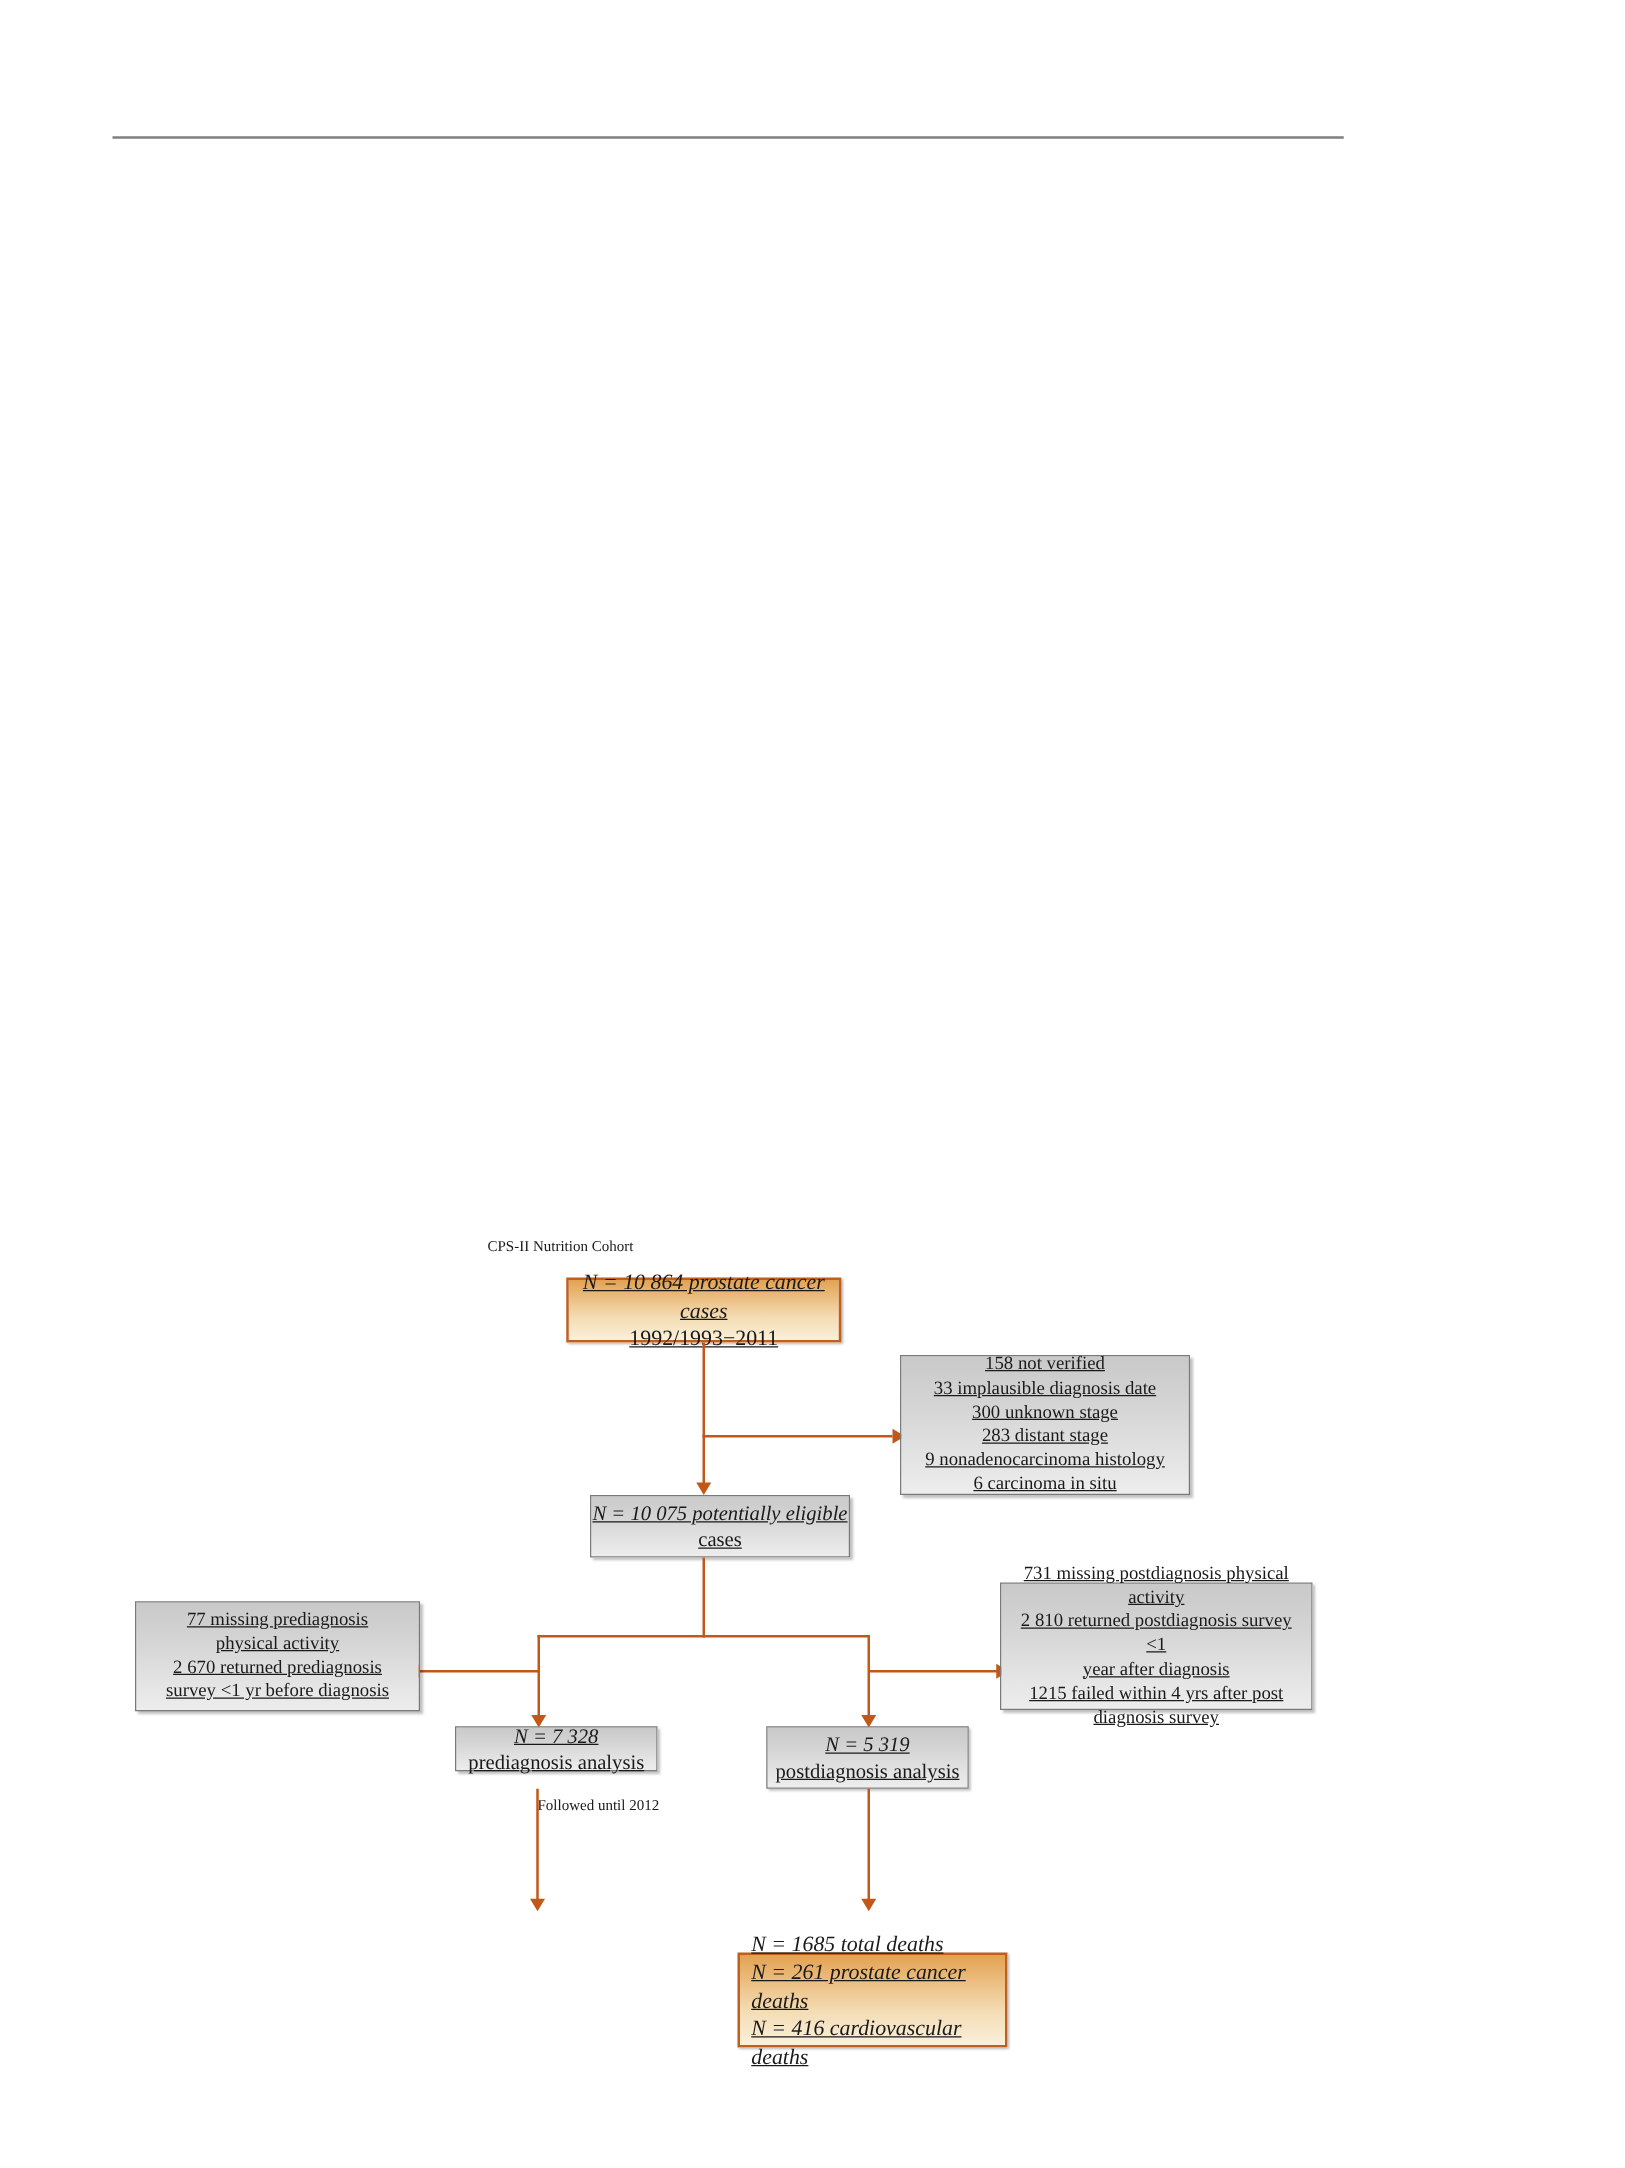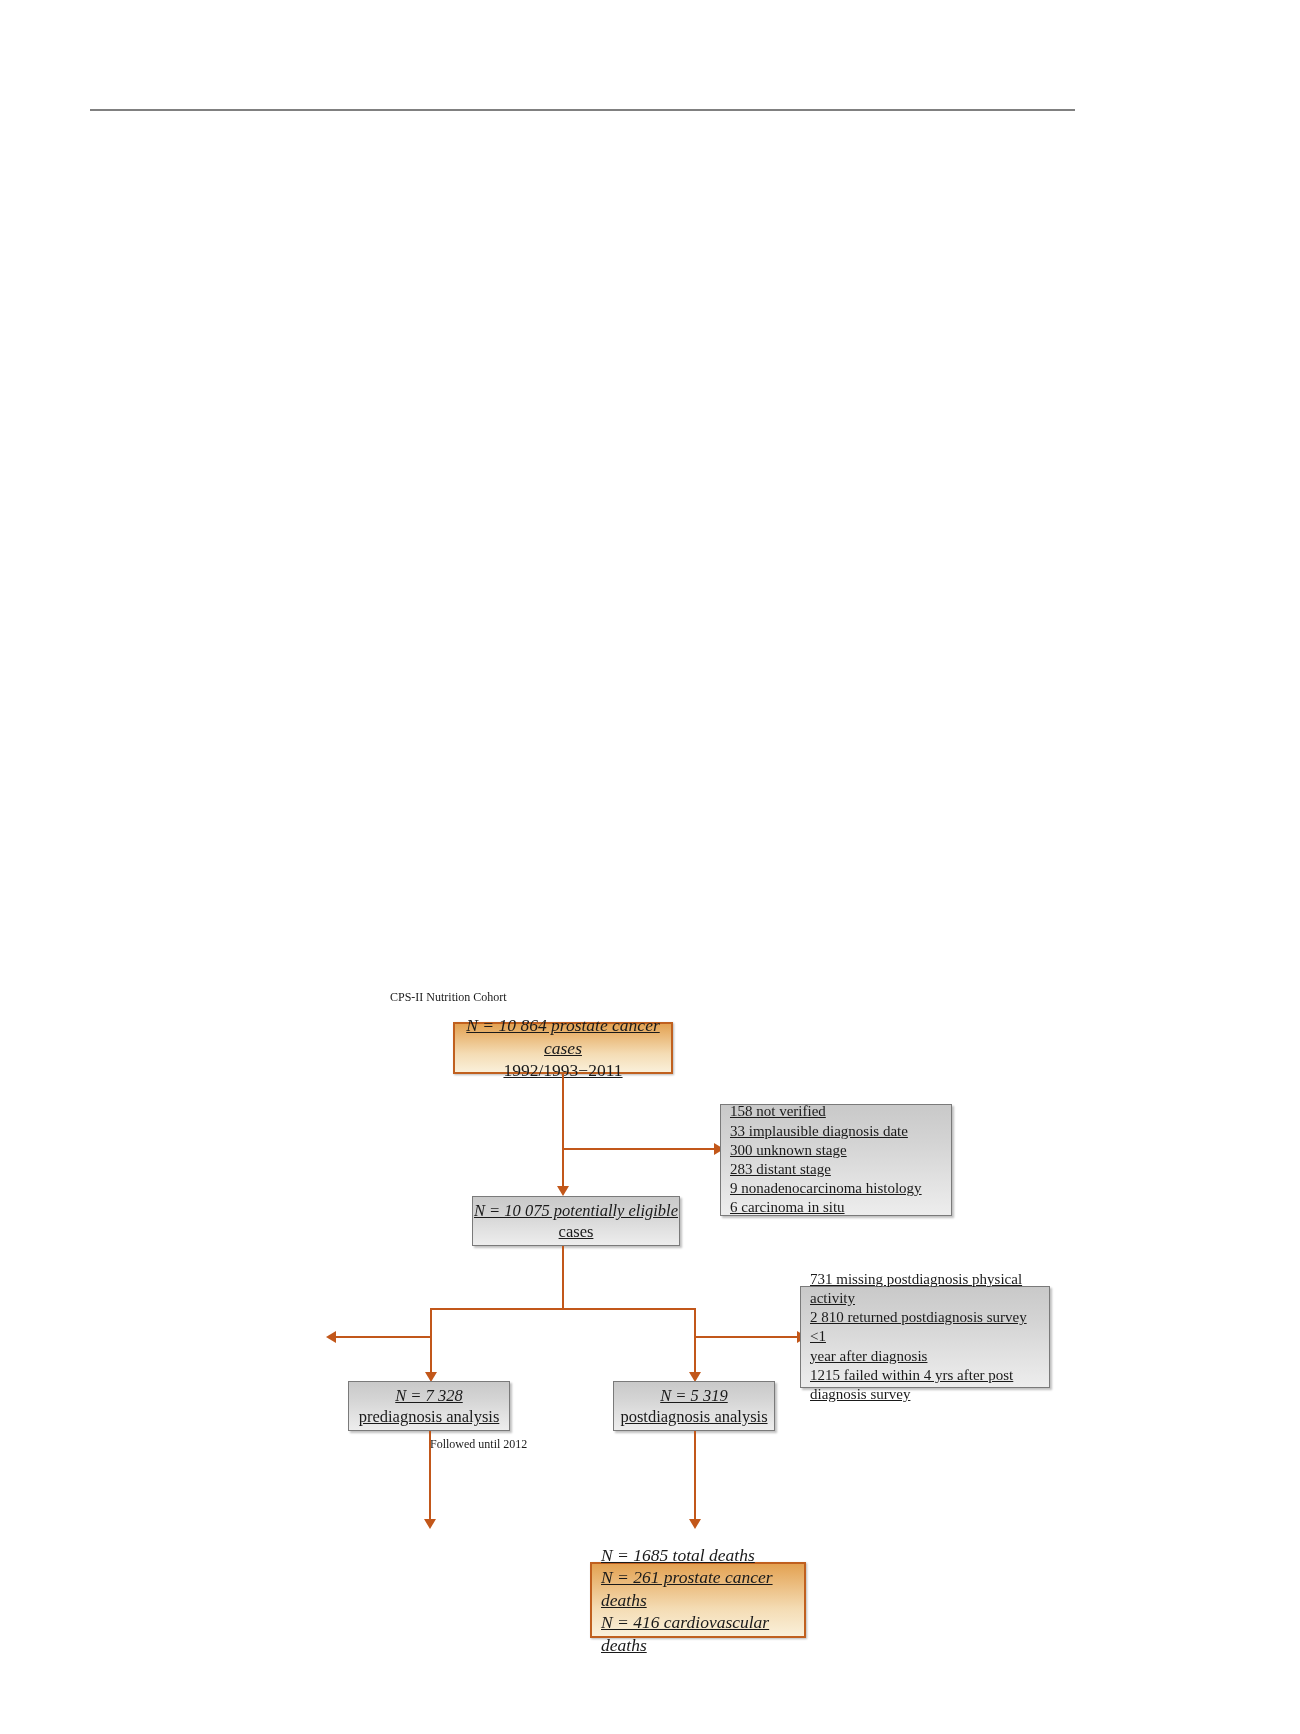--- a/index.html
+++ b/index.html
@@ -34,21 +34,21 @@
     font-size:17.5px;
     box-shadow:1px 1px 2px rgba(0,0,0,.28);
   }
   .box-gray{
     border:1px solid #7a7a7a;
     background:linear-gradient(to bottom,#C9C9C9 0%,#D4D4D4 35%,#E2E2E2 70%,#EDEDED 100%);
     font-size:16.5px;
     box-shadow:2px 2px 2px rgba(0,0,0,.25);
   }
   .box-gray.center{text-align:center;}
-  .box-gray.left{text-align:left;margin-top:20px;}
+  .box-gray.left{text-align:center;}
   .pad{padding:5px 9px;}
   .ital{font-style:italic;}
   .sml{font-size:15px;}
 
   .caption{
     position:absolute;
     font-size:12px;
     text-align:left;
     white-space:nowrap;
   }
@@ -113,31 +113,37 @@
   <div class="vline" style="left:430px;top:1308px;height:72px;"></div>
   <div class="vline" style="left:694px;top:1308px;height:72px;"></div>
   <div class="arrow arrow-down" style="left:425px;top:1372px;"></div>
   <div class="arrow arrow-down" style="left:689px;top:1372px;"></div>
 
   <div class="hline" style="left:336px;top:1336px;width:95px;"></div>
   <div class="arrow arrow-left" style="left:326px;top:1331px;"></div>
   <div class="hline" style="left:695px;top:1336px;width:104px;"></div>
   <div class="arrow arrow-right" style="left:797px;top:1331px;"></div>
 
+  <div class="box box-gray left pad" style="left:108px;top:1281px;width:228px;height:88px;">
+    <span class="ln sml">77 missing prediagnosis</span>
+    <span class="ln sml">physical activity</span>
+    <span class="ln sml">2 670 returned prediagnosis</span>
+    <span class="ln sml">survey &lt;1 yr before diagnosis</span>
+  </div>
 
   <div class="box box-gray left pad" style="left:800px;top:1266px;width:250px;height:102px;">
     <span class="ln sml">731 missing postdiagnosis physical</span>
     <span class="ln sml">activity</span>
     <span class="ln sml">2 810 returned postdiagnosis survey &lt;1</span>
     <span class="ln sml">year after diagnosis</span>
     <span class="ln sml">1215 failed within 4 yrs after post</span>
     <span class="ln sml">diagnosis survey</span>
   </div>
 
-  <div class="box box-gray center" style="left:348px;top:1381px;width:162px;height:50px;">
+  <div class="box box-gray center" style="left:364px;top:1381px;width:162px;height:36px;">
     <span class="ln ital">N = 7 328</span>
     <span class="ln">prediagnosis analysis</span>
   </div>
 
   <div class="box box-gray center" style="left:613px;top:1381px;width:162px;height:50px;">
     <span class="ln ital">N = 5 319</span>
     <span class="ln">postdiagnosis analysis</span>
   </div>
 
   <div class="caption" style="left:430px;top:1437px;width:300px;">Followed until 2012</div>

